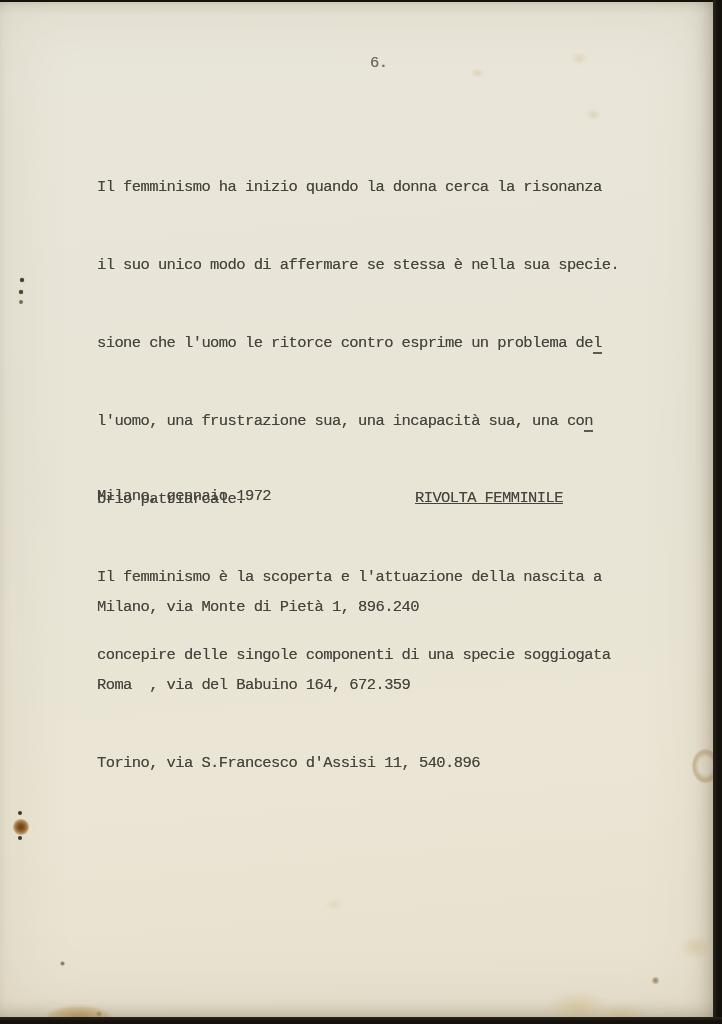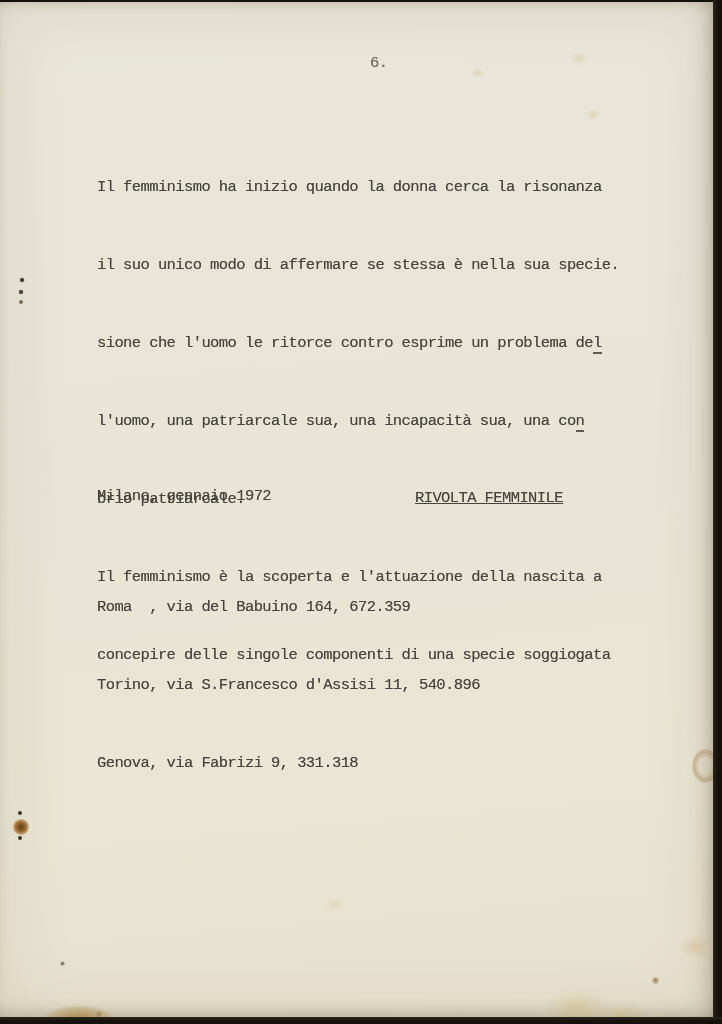--- a/index.html
+++ b/index.html
@@ -89,35 +89,35 @@
 <body>
 
 <div class="paper">
 
   <div class="txt page-number">6.</div>
 
   <div class="txt body-text">
     <div><span>Il femminismo ha inizio quando la donna cerca la risonanza</span></div>
     <div><span>il suo unico modo di affermare se stessa è nella sua specie.</span></div>
     <div><span>sione che l'uomo le ritorce contro esprime un problema de</span><span class="hyph">l</span></div>
-    <div><span>l'uomo, una patriarcale sua, una incapacità sua, una co</span><span class="hyph">n</span></div>
+    <div><span>l'uomo, una frustrazione sua, una incapacità sua, una co</span><span class="hyph">n</span></div>
     <div><span>brio patriarcale.</span></div>
     <div><span>Il femminismo è la scoperta e l'attuazione della nascita a</span></div>
     <div><span>concepire delle singole componenti di una specie soggiogata</span></div>
     
     
   </div>
 
   <div class="txt sig-place">Milano, gennaio 1972</div>
   <div class="txt sig-org">RIVOLTA FEMMINILE</div>
 
   <div class="txt addresses">
+    <div>Milano, via Monte di Pietà 1, 896.240</div>
     <div>Roma  , via del Babuino 164, 672.359</div>
     <div>Torino, via S.Francesco d'Assisi 11, 540.896</div>
-    <div>Genova, via Fabrizi 9, 331.318</div>
   </div>
 
   <div class="dot m-d1"></div>
   <div class="dot m-d2"></div>
   <div class="dot m-d3"></div>
   <div class="dot m-d4"></div>
   <div class="dot m-rust"></div>
   <div class="dot m-d5"></div>
 
   <div class="stain s-tr1"></div>

